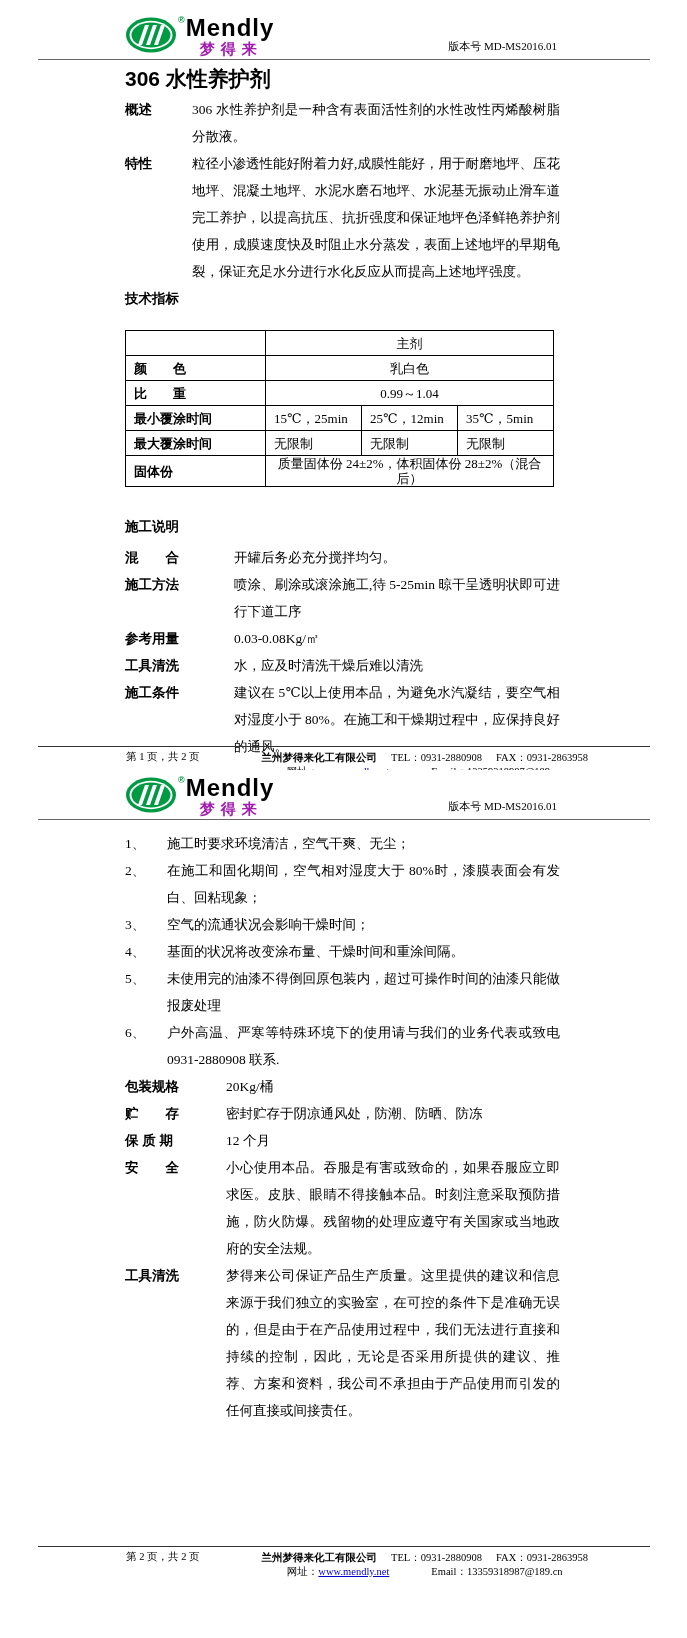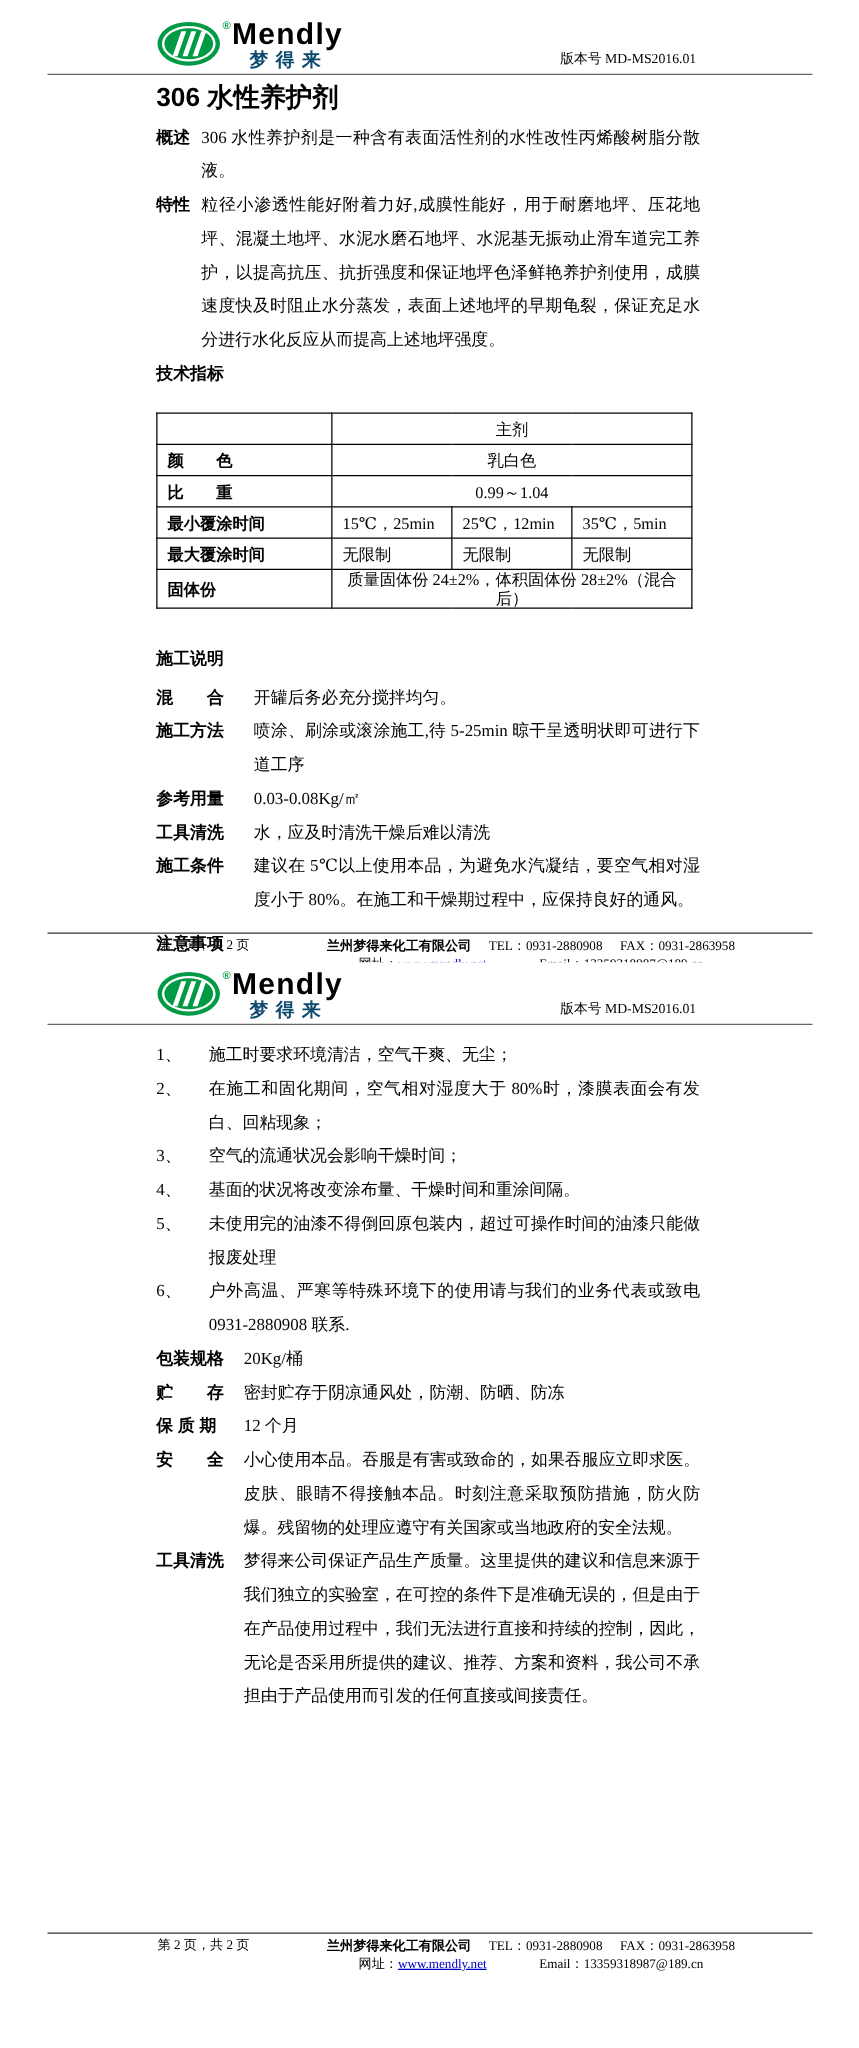--- a/index.html
+++ b/index.html
@@ -14,32 +14,32 @@
 
   
   .hdr { display: flex; justify-content: space-between; align-items: flex-end; margin: 0 130px 0 125px; }
   #p1 .hdr { padding-top: 16px; }
   #p2 .hdr { padding-top: 6px; }
   .logo { display: flex; align-items: flex-start; }
   .logo svg { display: block; }
   .reg { color: #009944; font-size: 9px; font-weight: bold; margin: -1px 1px 0 1px; font-family: "Liberation Sans", sans-serif; }
   .logo-text { line-height: 1; }
   .logo-en { font-family: "Liberation Sans", sans-serif; font-weight: bold; color: #000000; font-size: 24px; letter-spacing: 1px; }
-  .logo-cn { font-weight: bold; color: #0c4a6e; font-size: 15px; letter-spacing: 6px; padding-left: 14px; margin-top: 1px; font-family: "Liberation Sans", sans-serif; }
+  .logo-cn { font-weight: bold; color: #a21caf; font-size: 15px; letter-spacing: 6px; padding-left: 14px; margin-top: 1px; font-family: "Liberation Sans", sans-serif; }
   .version { font-size: 11px; padding-bottom: 2px; white-space: nowrap; }
   .rule { border-top: 1px solid #666; margin: 3px 37px 0 38px; }
 
   
   .content { margin: 0 127px 0 125px; font-size: 13.5px; line-height: 27px; }
   .title { font-family: "Liberation Sans", sans-serif; font-size: 21px; font-weight: bold; margin: 4px 0 2px 0; line-height: 30px; }
   .shead { font-weight: bold; font-family: "Liberation Sans", sans-serif; }
   .tech-heading { margin-top: 0; }
   .cons-heading { margin-top: 26px; }
   .notes-heading { margin-top: 8px; }
-  .krow { display: flex; }
+  .krow { display: flex; gap: 31px; }
   .krow .lbl { font-weight: bold; font-family: "Liberation Sans", sans-serif; flex: none; white-space: nowrap; }
   .krow .txt { flex: 1; text-align: justify; }
   .lblA { width: 36px; }
   .lblB { width: 78px; }
   .lblC { width: 70px; }
   .cons-first { margin-top: 4px; }
 
   
   table.spec { border-collapse: collapse; margin-top: 18px; width: 428px; font-size: 13px; table-layout: fixed; }
   table.spec td { border: 1px solid #000000; height: 25px; padding: 0 8px; line-height: 15px; overflow: hidden; }

